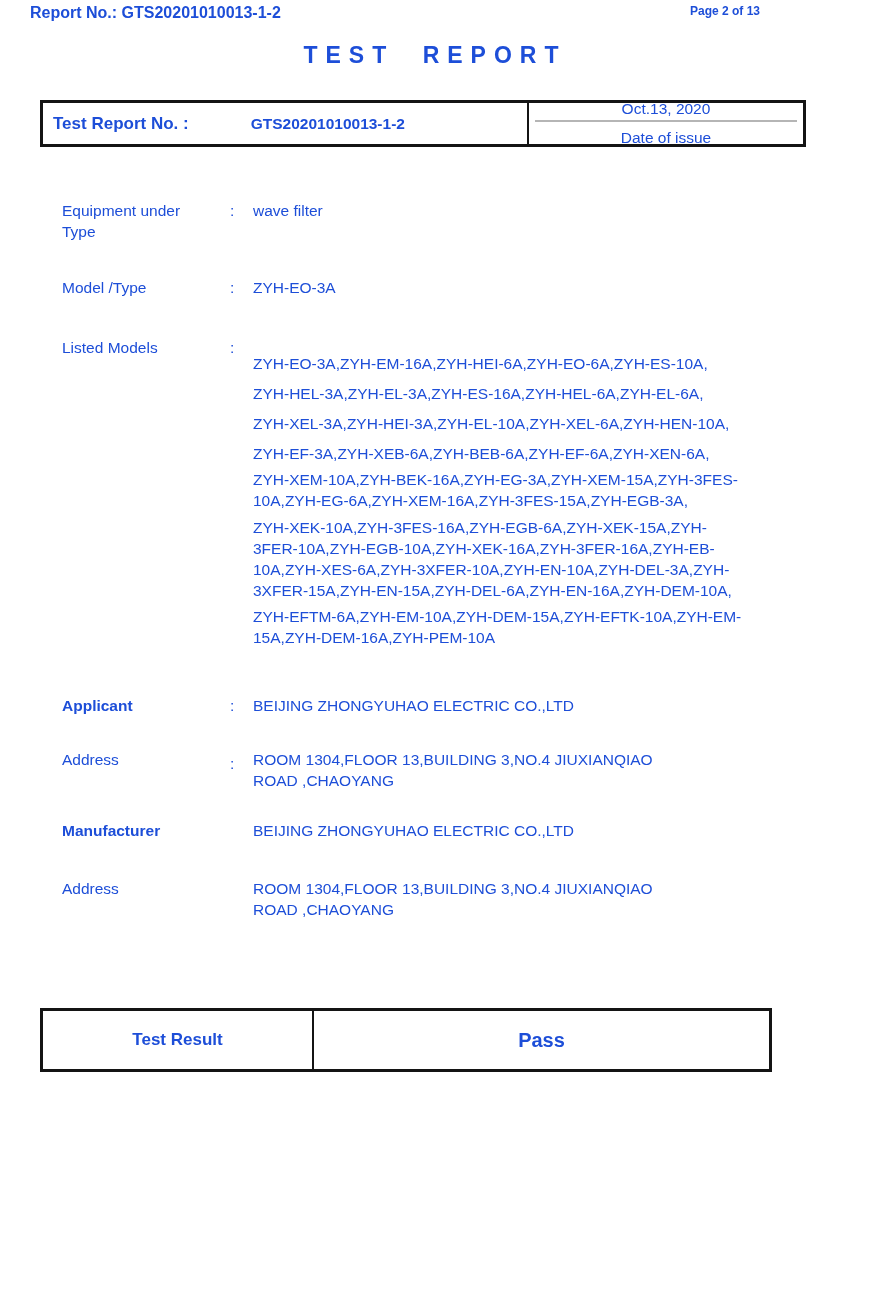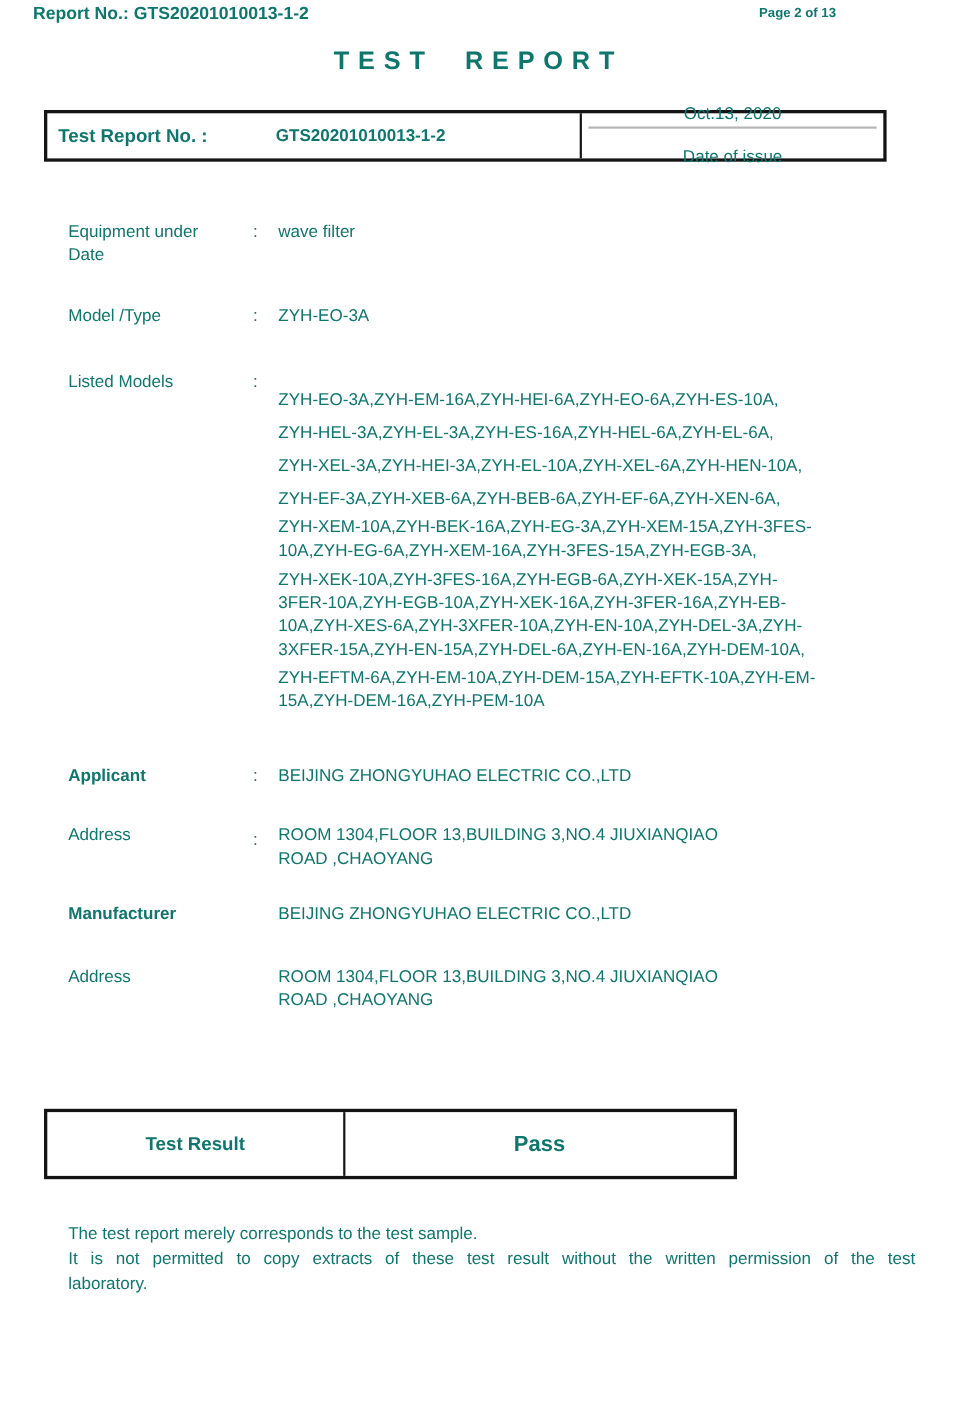--- a/index.html
+++ b/index.html
@@ -1,49 +1,49 @@
 <!DOCTYPE html>
 <html><head>
 <meta charset="utf-8">
 <style>
   html,body{margin:0;padding:0;background:#fff;}
   .page{
     position:relative;width:870px;height:1290px;background:#ffffff;
-    font-family:"Liberation Sans", sans-serif;color:#0f766e;overflow:hidden;
+    font-family:"Liberation Sans", sans-serif;color:#1d4ed8;overflow:hidden;
   }
   
   .hdr-left{position:absolute;left:30px;top:4px;font-size:16px;font-weight:bold;white-space:nowrap;}
   .hdr-right{position:absolute;left:690px;top:4px;font-size:12px;font-weight:bold;white-space:nowrap;}
   
   .title{position:absolute;left:0;width:870px;top:42px;text-align:center;
          font-size:23px;font-weight:bold;letter-spacing:8px;word-spacing:14px;white-space:nowrap;}
   
   .report-table{position:absolute;left:40px;top:100px;width:766px;height:47px;
                 border:3px solid #141414;box-sizing:border-box;display:flex;background:#fff;}
   .rt-left{width:486px;border-right:2px solid #141414;box-sizing:border-box;
            display:flex;align-items:center;padding-left:10px;}
   .rt-label{font-size:17px;font-weight:bold;white-space:nowrap;}
   .rt-number{font-size:15.5px;font-weight:bold;margin-left:62px;white-space:nowrap;}
   .rt-right{flex:1;display:flex;flex-direction:column;justify-content:center;
             text-align:center;font-size:15.5px;}
   .rt-date{padding-bottom:2px;border-bottom:2px solid #b5b5b5;margin:0 6px;}
-  .rt-caption{padding-top:17px;}
+  .rt-caption{padding-top:7px;}
   
   .field-row{position:absolute;left:62px;display:flex;font-size:15.5px;line-height:21px;}
   .f-label{width:168px;}
   .f-label.bold{font-weight:bold;}
   .f-colon{width:23px;}
   .f-value{white-space:nowrap;}
   
   .models{position:absolute;left:253px;top:349px;font-size:15.5px;white-space:nowrap;}
   .lm-group.loose .lm-line{line-height:30px;}
   .lm-group.tight .lm-line{line-height:21px;}
   .gap6{margin-top:6px;} .gap5{margin-top:5px;}
   
-  .result-table{position:absolute;left:40px;top:1008px;width:630px;height:64px;
+  .result-table{position:absolute;left:40px;top:1008px;width:732px;height:64px;
                 border:3px solid #141414;box-sizing:border-box;display:flex;background:#fff;}
   .res-left{width:271px;border-right:2px solid #141414;box-sizing:border-box;
             display:flex;align-items:center;justify-content:center;font-size:17px;font-weight:bold;}
   .res-right{flex:1;display:flex;align-items:center;justify-content:center;font-size:20px;font-weight:bold;}
   
   .footer{position:absolute;left:62px;top:1110px;width:770px;font-size:15.5px;line-height:23px;}
   .footer .justify{text-align:justify;text-align-last:justify;}
 </style>
 </head>
 <body>
@@ -62,21 +62,21 @@
     </div>
     <div class="rt-right">
       <div class="rt-date">Oct.13, 2020</div>
       <div class="rt-caption">Date of issue</div>
     </div>
   </div>
 
   <div class="field-row" style="top:200px;">
     <div class="f-label">
       <div>Equipment under</div>
-      <div>Date</div>
+      <div>Type</div>
     </div>
     <div class="f-colon">:</div>
     <div class="f-value">wave filter</div>
   </div>
 
   <div class="field-row" style="top:277px;">
     <div class="f-label">Model /Type</div>
     <div class="f-colon">:</div>
     <div class="f-value">ZYH-EO-3A</div>
   </div>
@@ -137,19 +137,14 @@
       <div>ROOM 1304,FLOOR 13,BUILDING 3,NO.4 JIUXIANQIAO</div>
       <div>ROAD ,CHAOYANG</div>
     </div>
   </div>
 
   <div class="result-table">
     <div class="res-left">Test Result</div>
     <div class="res-right">Pass</div>
   </div>
 
-  <div class="footer">
-    <div>The test report merely corresponds to the test sample.</div>
-    <div class="justify">It is not permitted to copy extracts of these test result without the written permission of the test</div>
-    <div>laboratory.</div>
-  </div>
 
 </div>
 
 </body></html>

